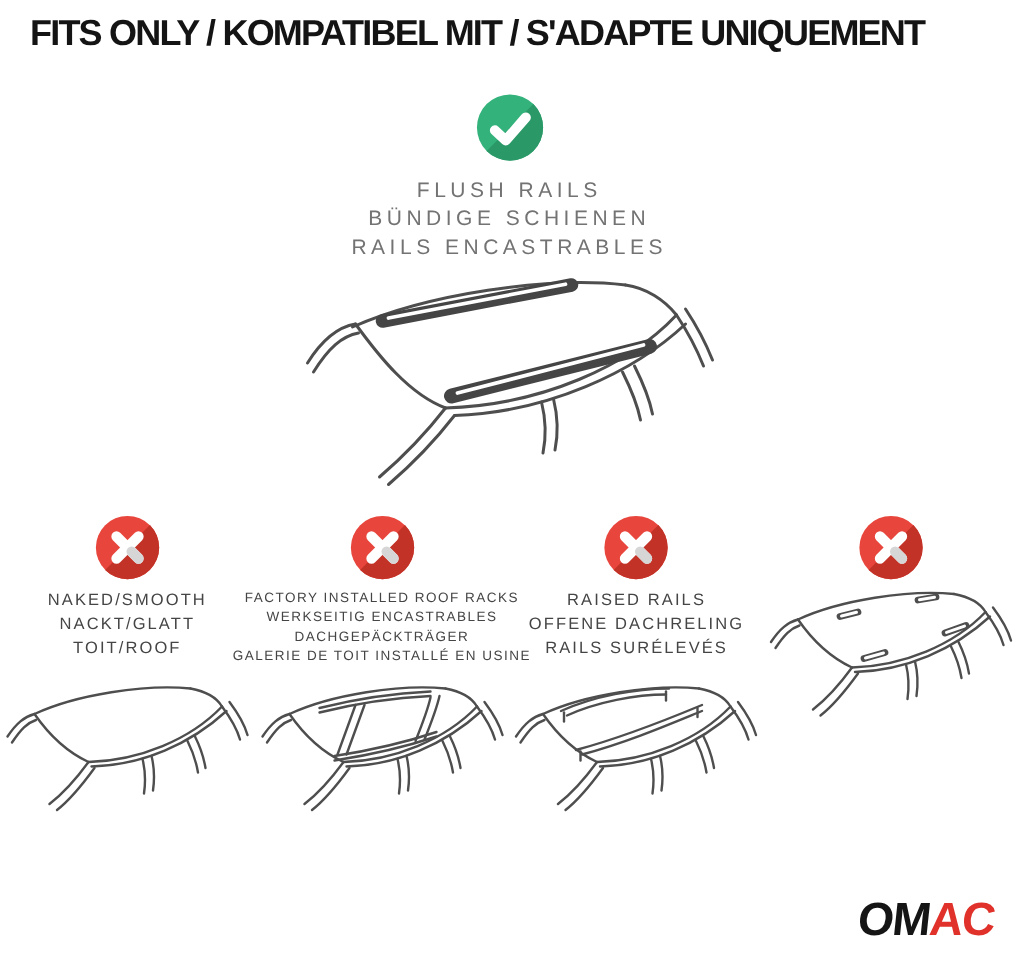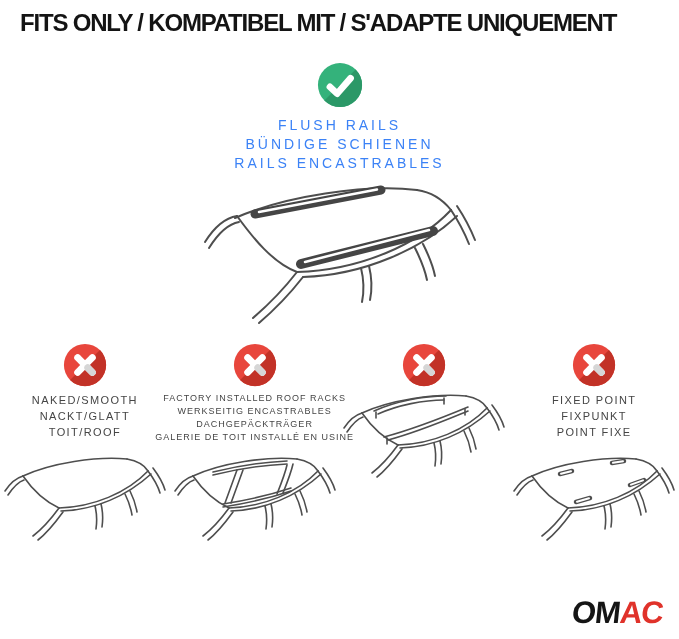--- a/index.html
+++ b/index.html
@@ -9,21 +9,21 @@
   .header {
     position:absolute; top:9px; left:20px; right:20px;
     font-size:24px; font-weight:700; color:#141414; letter-spacing:-1.2px;
     white-space:nowrap;
   }
 
   .compat { position:absolute; top:62px; left:0; right:0; text-align:center; }
   .compat .badge { display:inline-block; width:46px; height:46px; }
   .compat-lines { margin-top:4px; }
   .lab {
-    font-size:14px; color:#3b82f6; letter-spacing:3px; line-height:19px;
+    font-size:14px; color:#737373; letter-spacing:3px; line-height:19px;
     white-space:nowrap; text-align:center;
   }
 
   .mid-art { position:absolute; top:178px; left:50%; transform:translateX(-50%); }
 
   .grid { position:absolute; top:343px; left:0; right:0; display:flex; }
   .col { width:25%; display:flex; flex-direction:column; align-items:center; }
   .col .badge { width:44px; height:44px; }
   .col-lines { margin-top:5px; height:58px; display:flex; flex-direction:column; justify-content:flex-start; align-items:center; }
   .col .lab { font-size:11px; letter-spacing:1.4px; line-height:16px; color:#454545; }
@@ -154,44 +154,44 @@
           <path d="M108,42 C112,32 116,22 118,13"></path>
           <path d="M114,41 C118,31 122,21 124,12"></path>
         </g>
       </svg>
     </div>
 
     <div class="col">
       <svg class="badge" viewBox="0 0 48 48">
         <use href="#cross-badge"></use>
       </svg>
+      <div class="col-lines">
+        <div class="lab">RAISED RAILS</div>
+        <div class="lab">OFFENE DACHRELING</div>
+        <div class="lab">RAILS SURÉLEVÉS</div>
+      </div>
       <svg class="car-art" width="172" height="130" viewBox="0 0 172 130">
         <use href="#car-base"></use>
         <g class="sketch" stroke-width="1.6">
           <path d="M36,22 C58,12 86,7 108,7"></path>
           <path d="M40,25 C60,16 86,11 106,11"></path>
           <path d="M38,23 L38,29"></path>
           <path d="M106,9 L106,15"></path>
           <path d="M46,48 C76,40 106,28 130,18"></path>
           <path d="M50,51 C80,43 108,31 130,22"></path>
           <path d="M49,49 L49,55"></path>
           <path d="M127,20 L127,26"></path>
         </g>
       </svg>
     </div>
 
     <div class="col">
       <svg class="badge" viewBox="0 0 48 48">
         <use href="#cross-badge"></use>
       </svg>
-      <div class="col-lines">
-        <div class="lab">FIXED POINT</div>
-        <div class="lab">FIXPUNKT</div>
-        <div class="lab">POINT FIXE</div>
-      </div>
       <svg class="car-art" width="172" height="130" viewBox="0 0 172 130">
         <use href="#car-base"></use>
         <g stroke-linecap="round">
           <line x1="52" y1="22" x2="64" y2="19" stroke="#4e4e4e" stroke-width="4.5"></line>
           <line x1="53" y1="21.7" x2="63" y2="19.2" stroke="#ffffff" stroke-width="2"></line>
           <line x1="104" y1="11" x2="116" y2="9" stroke="#4e4e4e" stroke-width="4.5"></line>
           <line x1="105" y1="10.8" x2="115" y2="9.2" stroke="#ffffff" stroke-width="2"></line>
           <line x1="68" y1="50" x2="82" y2="46" stroke="#4e4e4e" stroke-width="4.5"></line>
           <line x1="69" y1="49.7" x2="81" y2="46.3" stroke="#ffffff" stroke-width="2"></line>
           <line x1="122" y1="33" x2="136" y2="28" stroke="#4e4e4e" stroke-width="4.5"></line>

